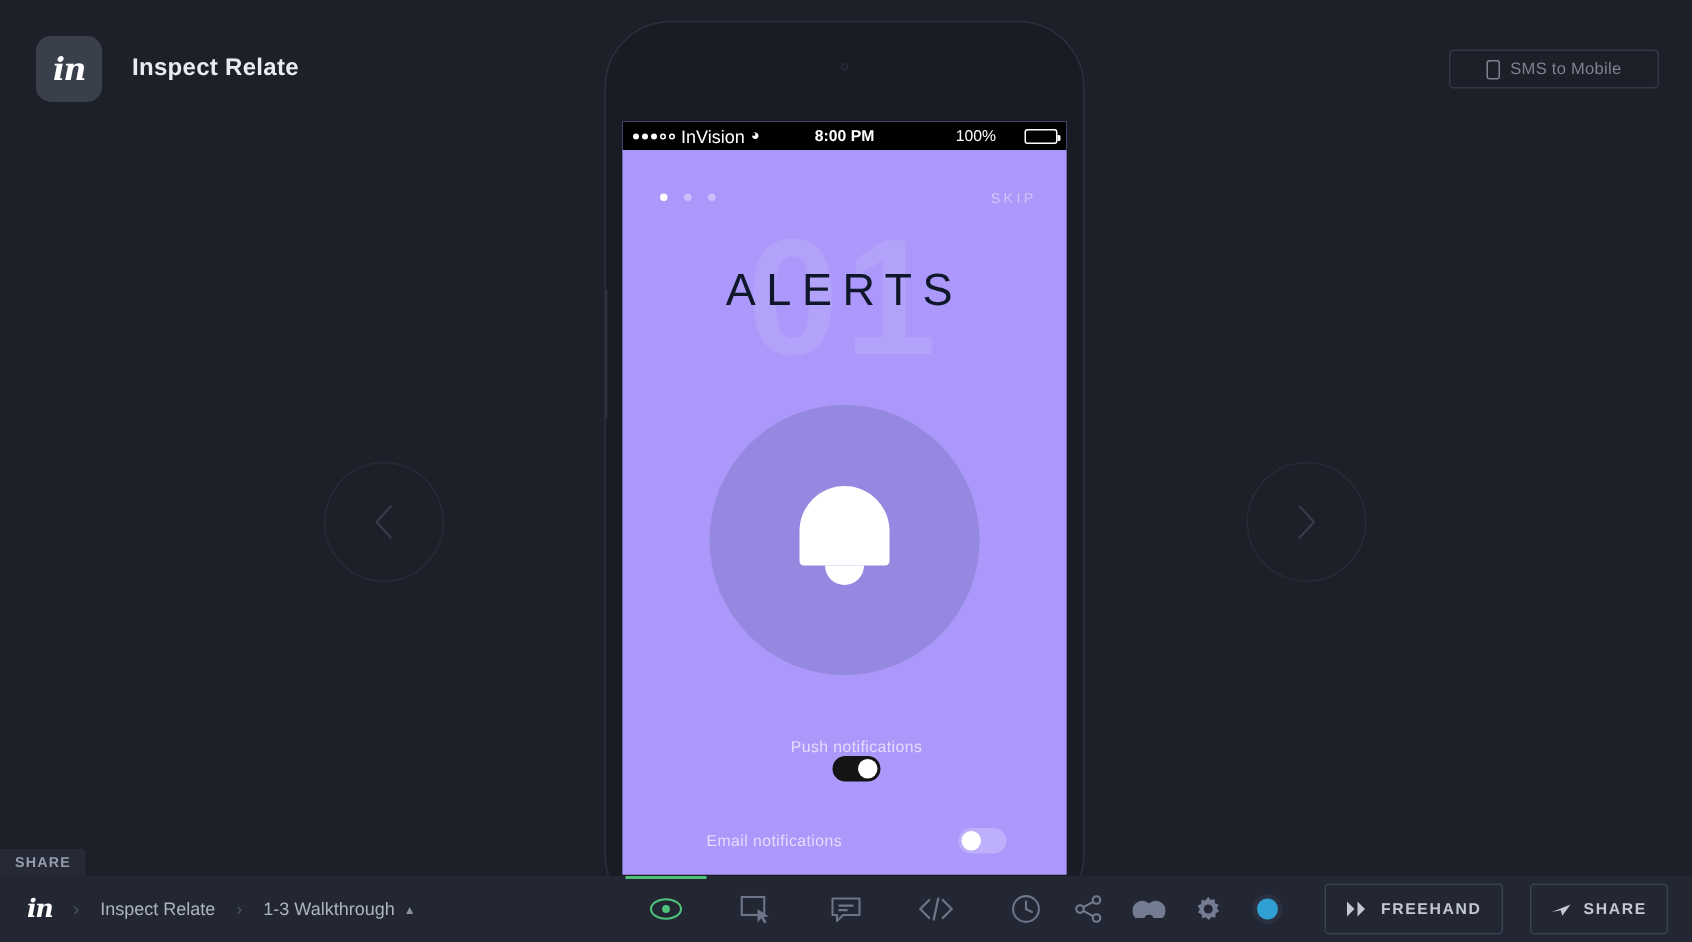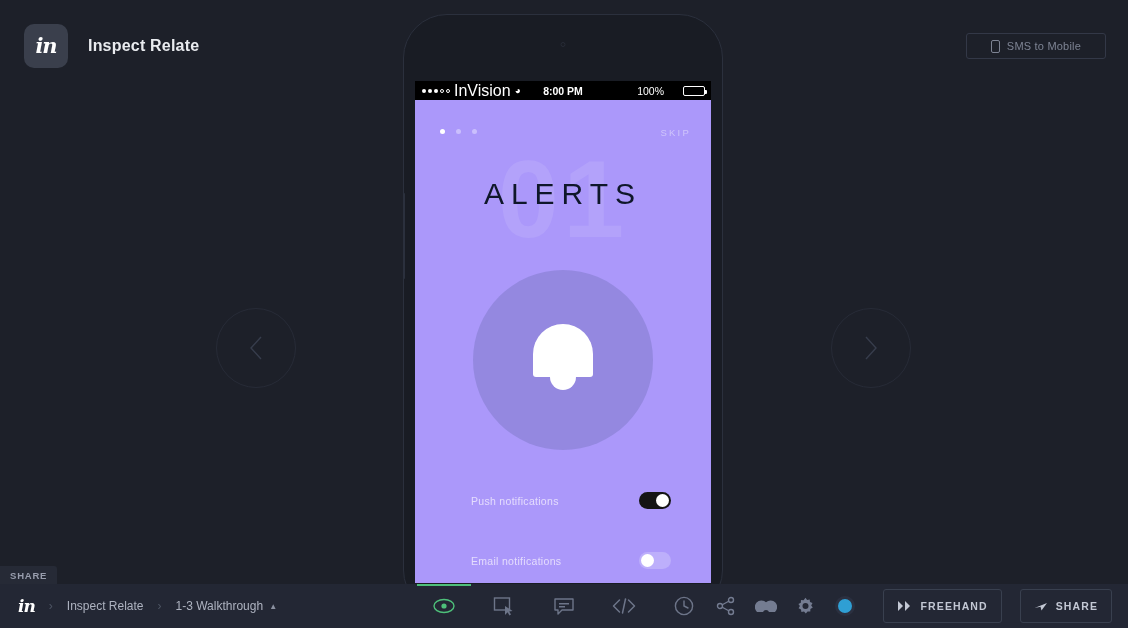--- a/index.html
+++ b/index.html
@@ -163,21 +163,21 @@
     display: block;
     width: 4px; height: 4px;
     border-radius: 50%;
     background: #ffffff;
   }
   .sig-dots i.empty {
     background: transparent;
     border: 1px solid #ffffff;
     width: 4px; height: 4px;
   }
-  .carrier { font-size: 16px; letter-spacing: 0; }
+  .carrier { font-size: 12px; letter-spacing: 0; }
   .wifi-glyph { font-size: 10px; line-height: 1; }
   .status-time {
     position: absolute;
     left: 50%; top: 50%;
     transform: translate(-50%, -50%);
     font-size: 10.5px;
     font-weight: 600;
   }
   .status-right {
     position: absolute;
@@ -301,21 +301,21 @@
   }
 
   .toggle-row {
     position: absolute;
     left: 56px;
     right: 40px;
     display: flex;
     align-items: center;
     justify-content: space-between;
   }
-  .toggle-row.push  { top: 392px; }
+  .toggle-row.push  { top: 392px; flex-direction: column; }
   .toggle-row.email { top: 452px; }
   .toggle-label {
     font-size: 10.5px;
     color: #e4dcfd;
     letter-spacing: 0.3px;
   }
   .switch {
     width: 32px; height: 17px;
     border-radius: 9px;
     position: relative;

